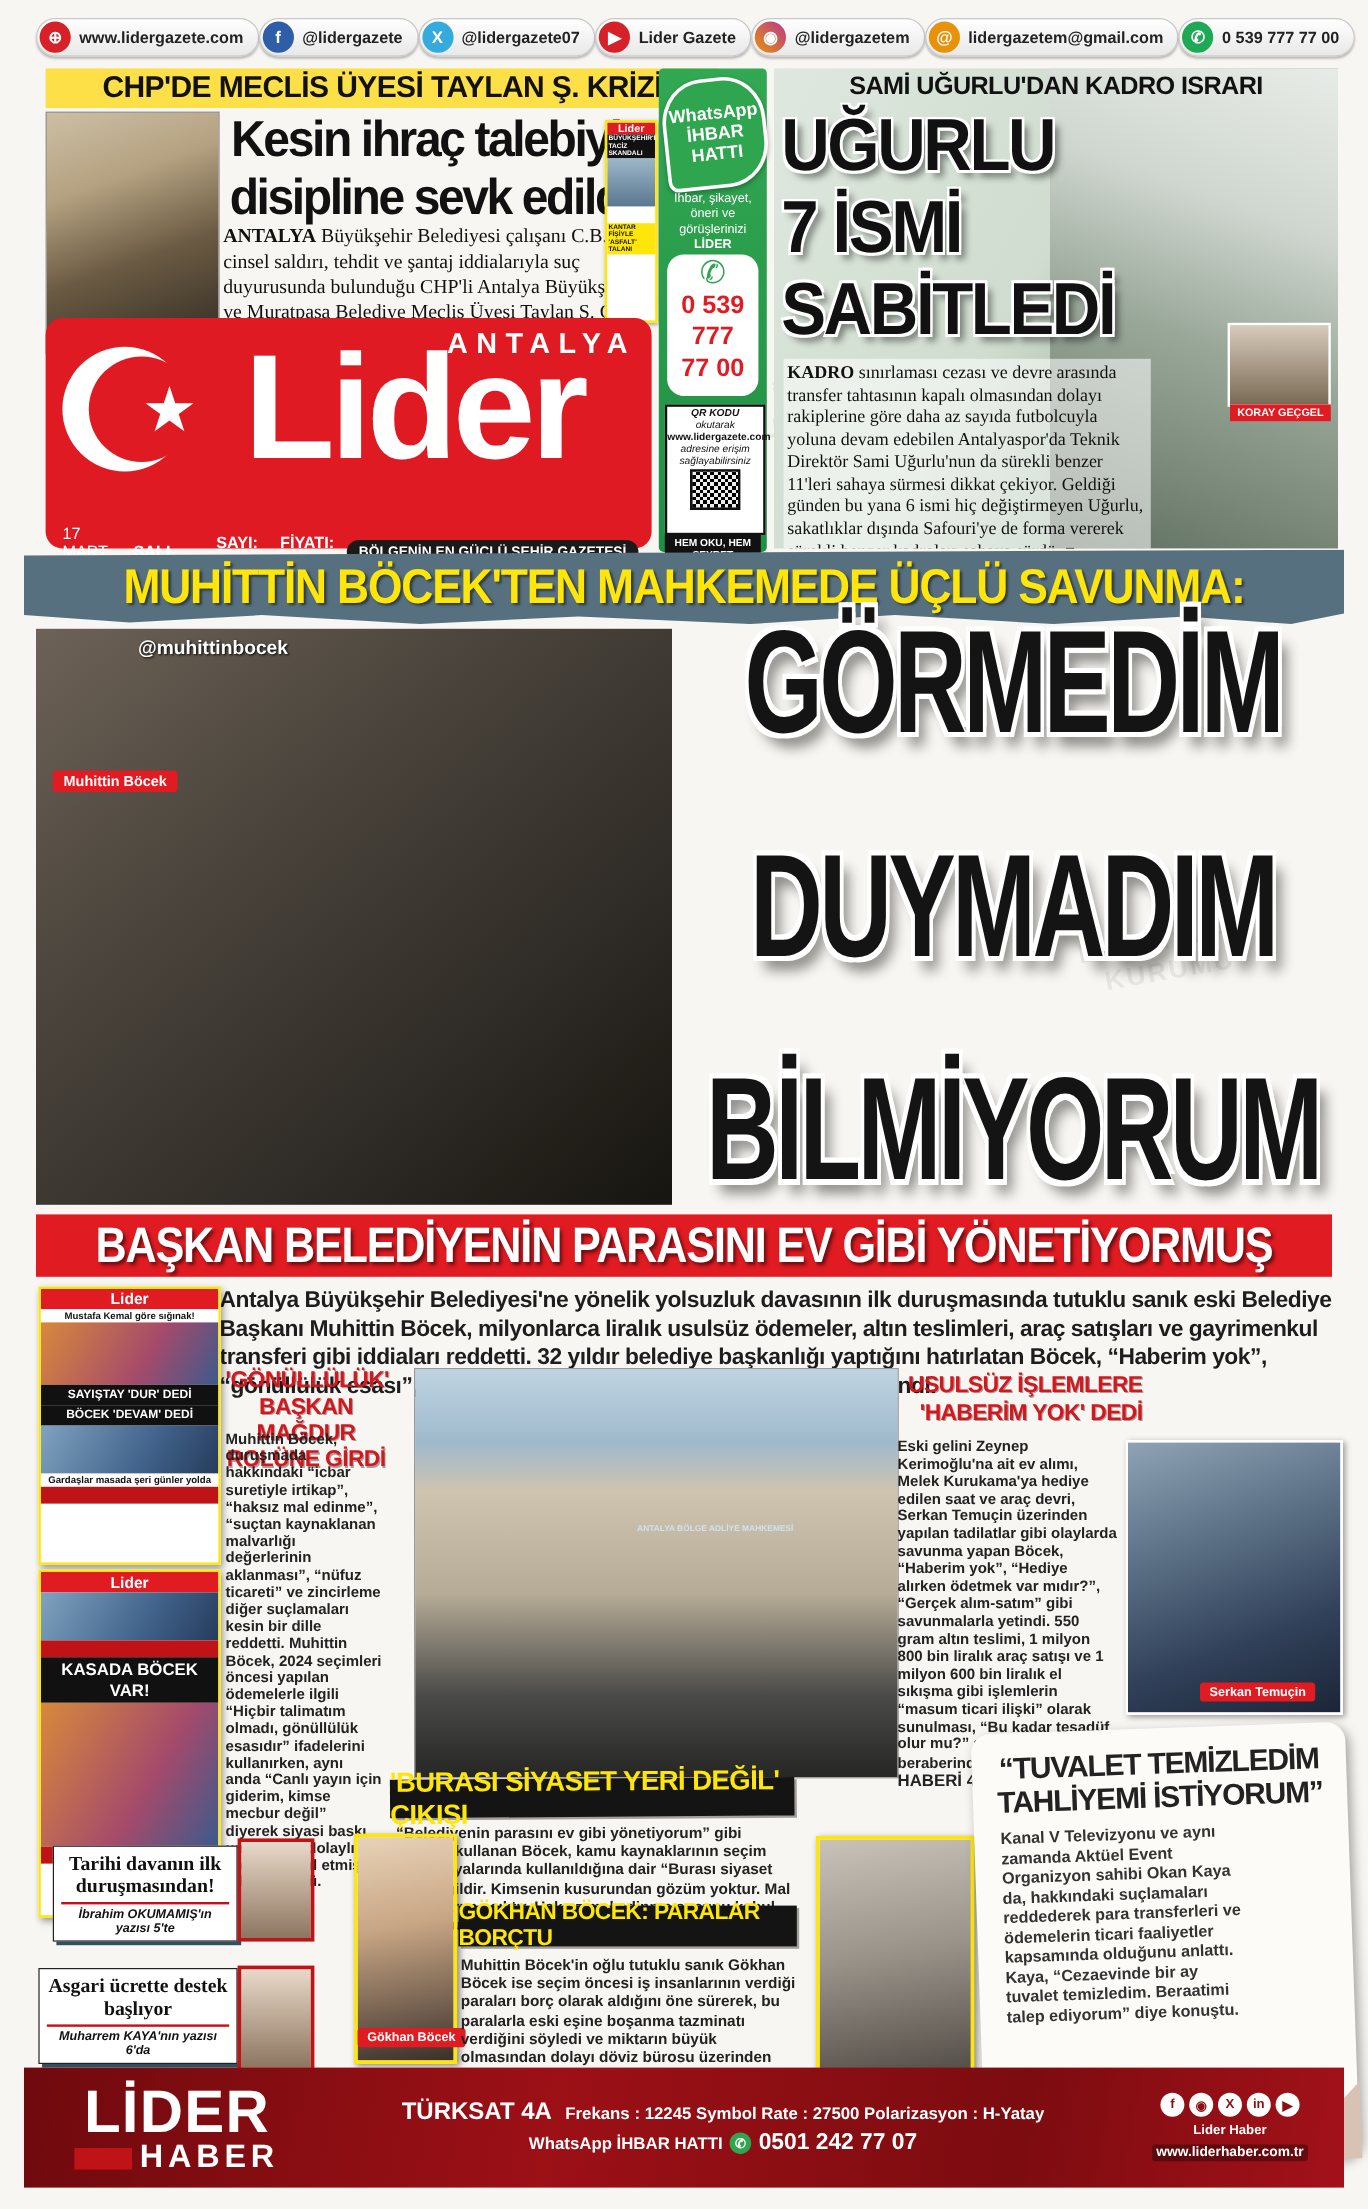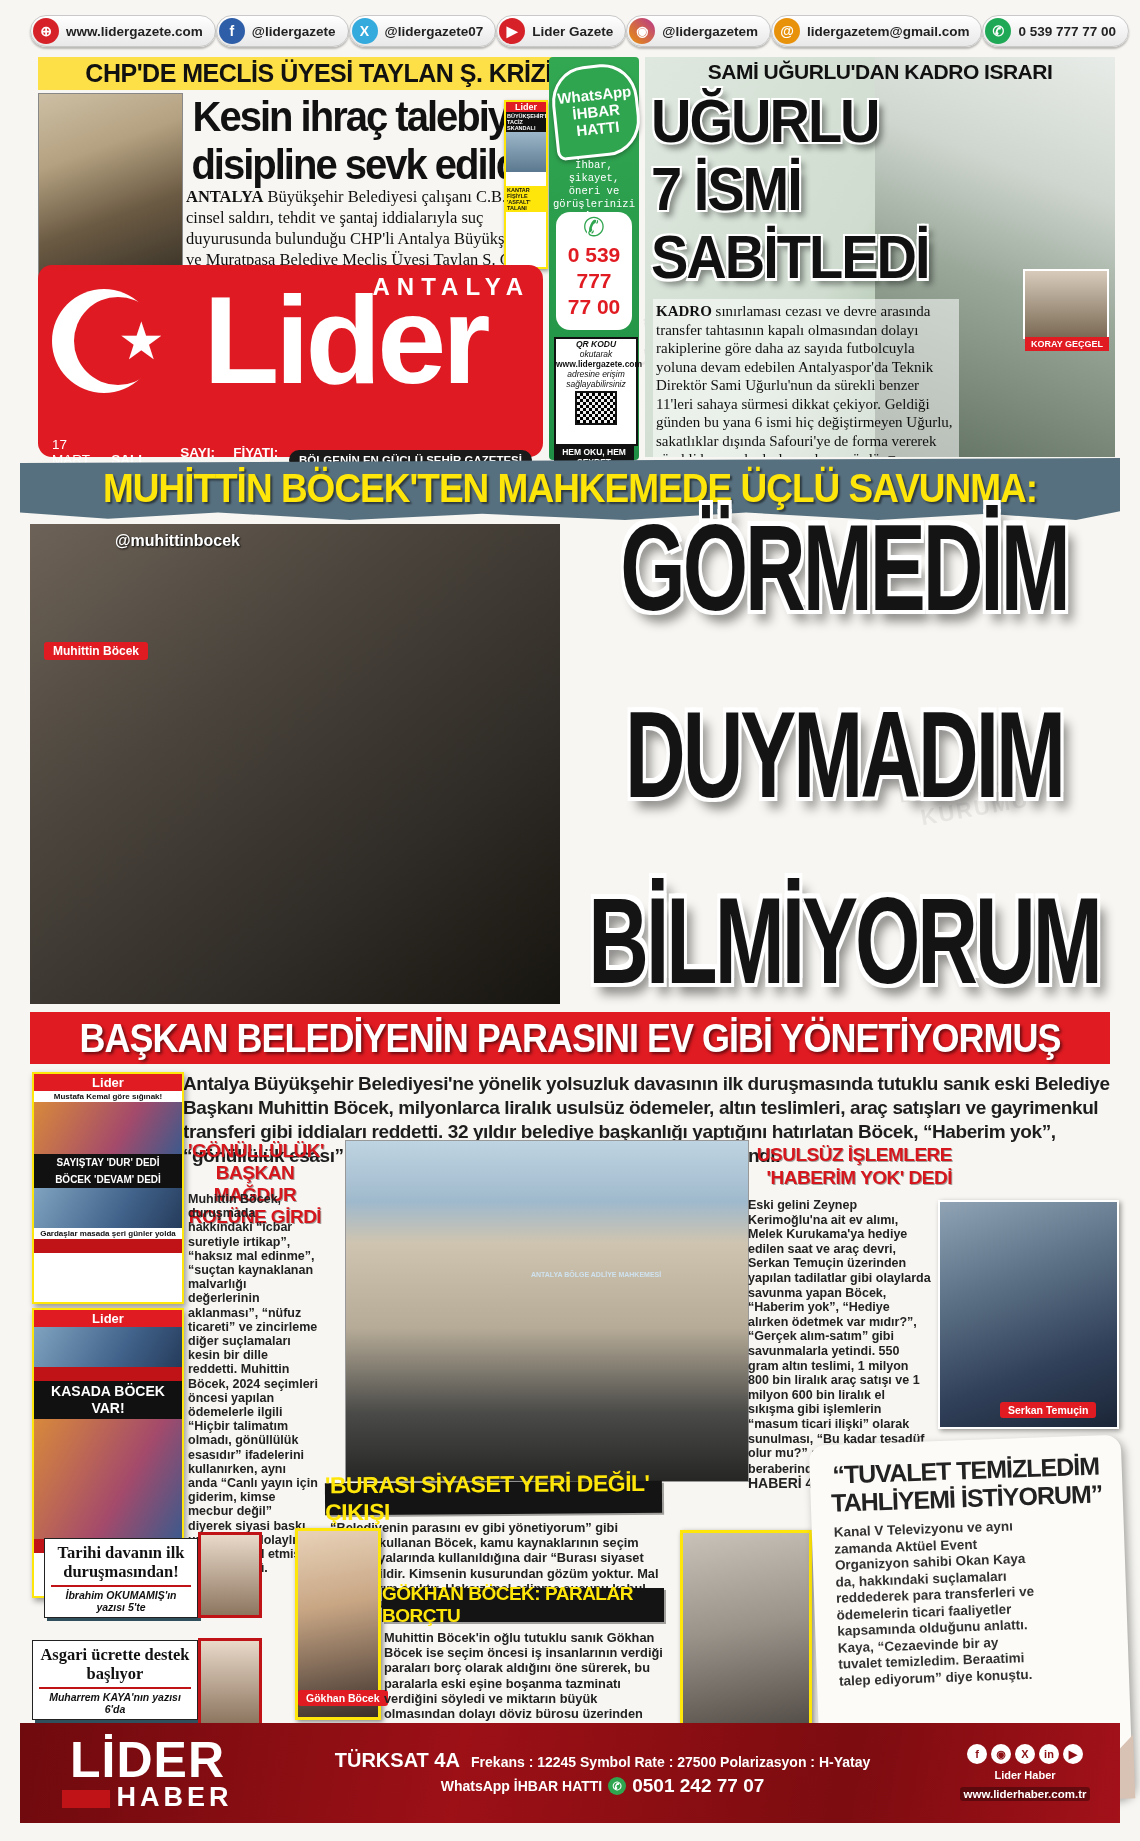--- a/index.html
+++ b/index.html
@@ -40,21 +40,21 @@
   .star{position:absolute;left:66px;top:22px;color:#fff;font-size:52px;}
   .antalya{left:330px;top:270px;width:200px;text-align:right;color:#fff;font-weight:bold;font-size:24px;letter-spacing:7px;}
   .lider{left:150px;top:264px;width:390px;text-align:center;color:#fff;font-weight:bold;font-size:124px;letter-spacing:-4px;line-height:150px;}
   .mastrow{left:50px;top:438px;width:493px;display:flex;align-items:center;color:#fff;font-size:13.5px;}
   .slogan{background:#1a1a1a;color:#fff;font-weight:bold;font-size:11.5px;border-radius:11px;padding:4px 10px;white-space:nowrap;}
   
   .wacol{left:549px;top:57px;width:90px;height:403px;background:linear-gradient(#33a852,#1f8f45);border-radius:4px;}
   .wabadge{left:4px;top:8px;width:80px;height:86px;border-radius:40% 40% 40% 10%;background:#2fa54f;border:3px solid #fff;
            transform:rotate(-6deg);display:flex;flex-direction:column;align-items:center;justify-content:center;
            color:#fff;font-weight:bold;font-size:15px;line-height:17px;box-shadow:0 2px 4px rgba(0,0,0,.3);}
-  .wadesc{left:3px;top:102px;width:84px;color:#fff;font-size:10.5px;line-height:13px;text-align:center;font-family:Liberation Mono, monospace;}
+  .wadesc{left:3px;top:102px;width:84px;color:#fff;font-size:10.5px;line-height:13px;text-align:center;}
   .waphonebox{left:7px;top:155px;width:76px;height:118px;background:#fff;border-radius:14px;text-align:center;}
   .waphoneic{color:#2fa54f;font-size:26px;line-height:30px;}
   .wanum{color:#e11b22;font-weight:bold;font-size:21px;line-height:26px;}
   .qrbox{left:5px;top:280px;width:80px;height:105px;background:#fff;border:2px solid #111;text-align:center;}
   .qrt{font-size:8.5px;font-style:italic;line-height:10px;}
   .qrb{font-size:8.5px;font-weight:bold;line-height:10px;}
   .qr{margin:2px auto 0;width:38px;height:30px;border:2px solid #111;
       background:repeating-linear-gradient(0deg,#111 0 3px,#fff 3px 6px),repeating-linear-gradient(90deg,#111 0 3px,#fff 3px 6px);
       background-blend-mode:difference;}
   .wafoot{left:5px;top:388px;width:80px;background:#111;color:#fff;font-weight:bold;font-size:8.5px;text-align:center;padding:2px 0;}

